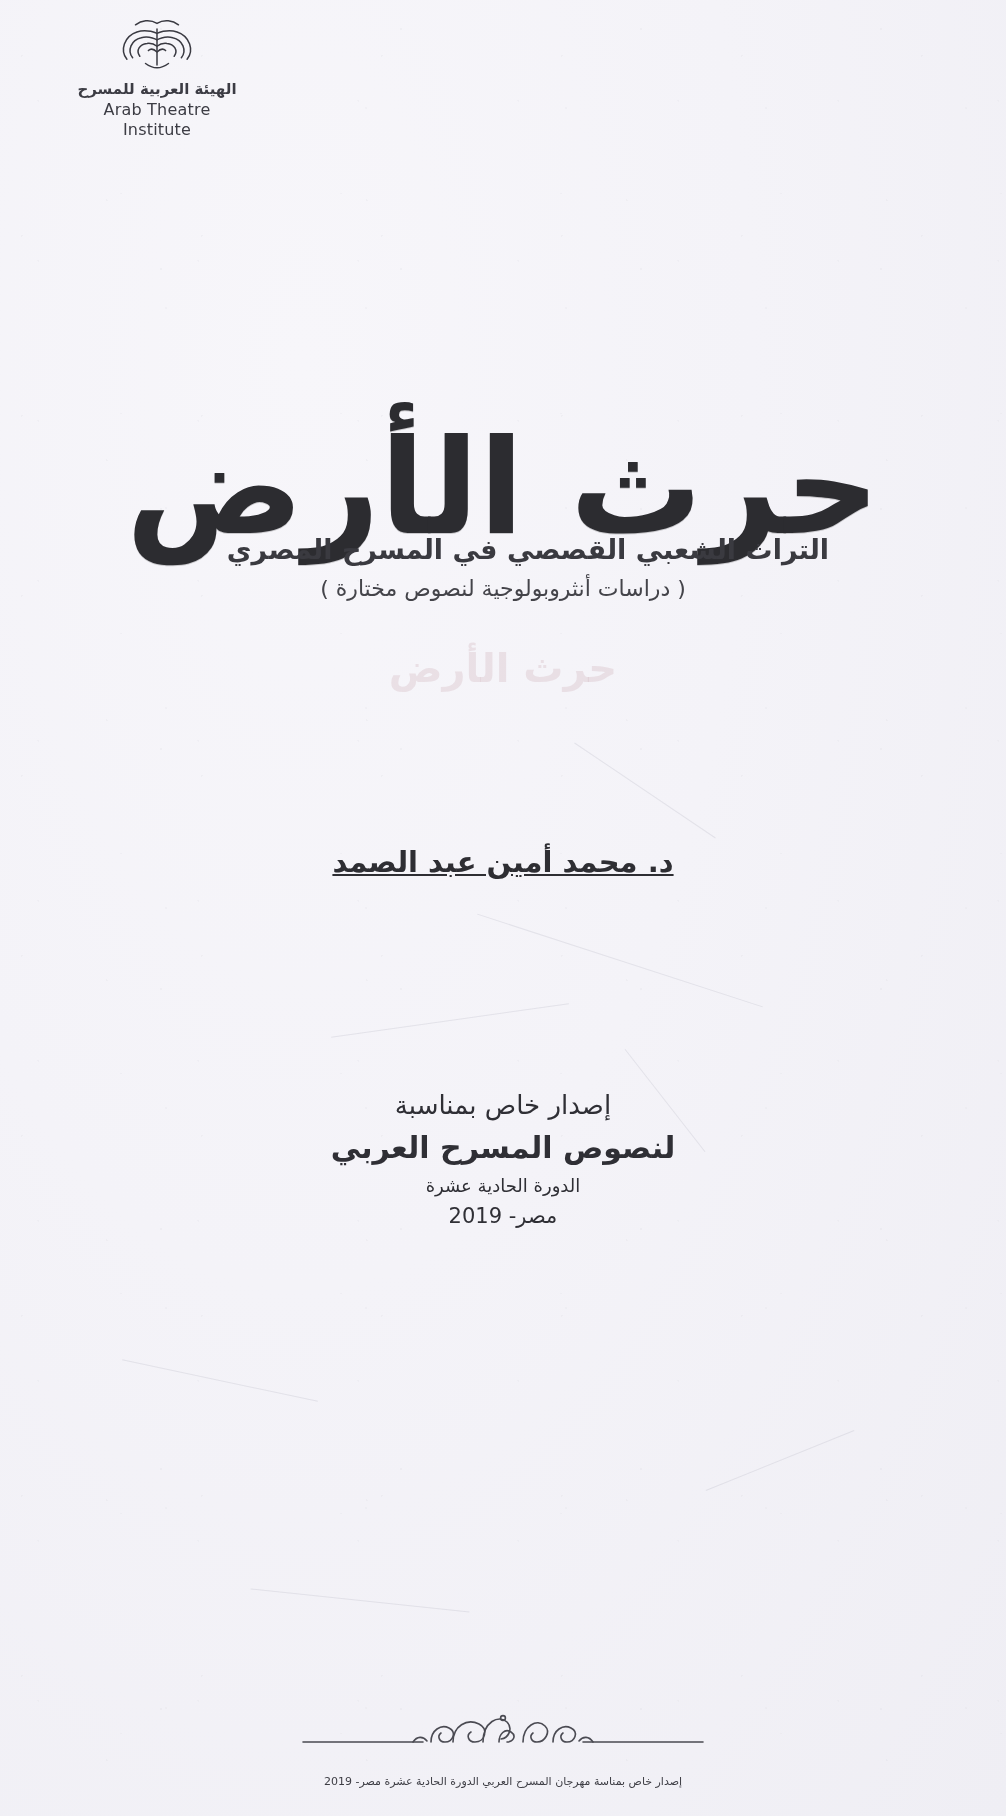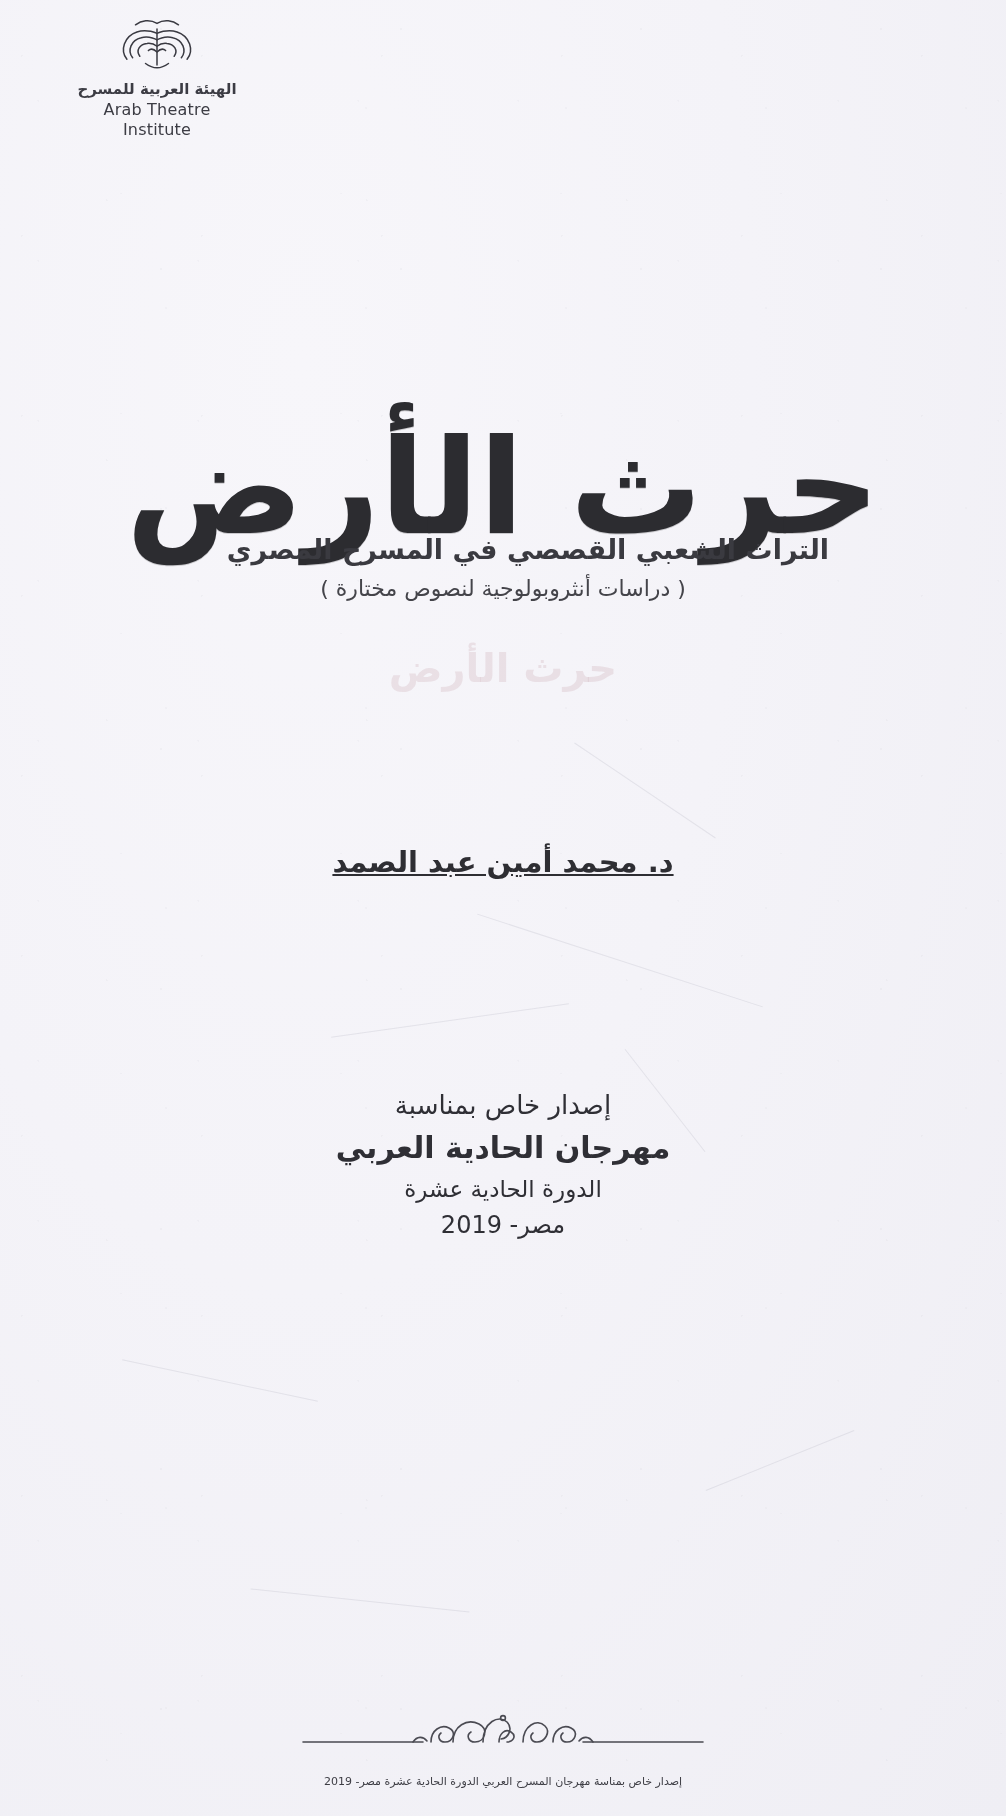--- a/index.html
+++ b/index.html
@@ -143,22 +143,22 @@
     left: 0;
     width: 100%;
     text-align: center;
     color: #2f2f35;
   }
   .occasion div {
     line-height: 1.55;
   }
   .occ-1 { font-size: 26px; font-weight: 400; }
   .occ-2 { font-size: 30px; font-weight: 700; }
-  .occ-3 { font-size: 23px; font-weight: 400; }
-  .occ-4 { font-size: 24px; font-weight: 400; }
+  .occ-3 { font-size: 18px; font-weight: 400; }
+  .occ-4 { font-size: 21px; font-weight: 400; }
 
   
   .ornament {
     position: absolute;
     bottom: 62px;
     left: 0;
     width: 100%;
     display: flex;
     justify-content: center;
   }
@@ -208,21 +208,21 @@
 
   <h1 class="title-main">حرث الأرض</h1>
 
   <div class="subtitle-1">التراث الشعبي القصصي في المسرح المصري</div>
   <div class="subtitle-2">( دراسات أنثروبولوجية لنصوص مختارة )</div>
 
   <div class="author">د. محمد أمين عبد الصمد</div>
 
   <div class="occasion">
     <div class="occ-1">إصدار خاص بمناسبة</div>
-    <div class="occ-2">مهرجان الحادية العربي</div>
+    <div class="occ-2">لنصوص المسرح العربي</div>
     <div class="occ-3">الدورة الحادية عشرة</div>
     <div class="occ-4">مصر- 2019</div>
   </div>
 
   <div class="ornament">
     <svg width="420" height="46" viewBox="0 0 420 46">
       <g fill="none" stroke="#4a4a52" stroke-width="1.6" stroke-linecap="round">
         <path d="M10 34 L130 34 M290 34 L410 34"></path>
         <path d="M138 34 C138 22 148 16 156 20 C164 24 160 34 152 34 C146 34 144 28 148 25"></path>
         <path d="M160 34 C160 18 174 10 186 16 C196 21 192 34 182 34 C175 34 173 27 178 24"></path>

